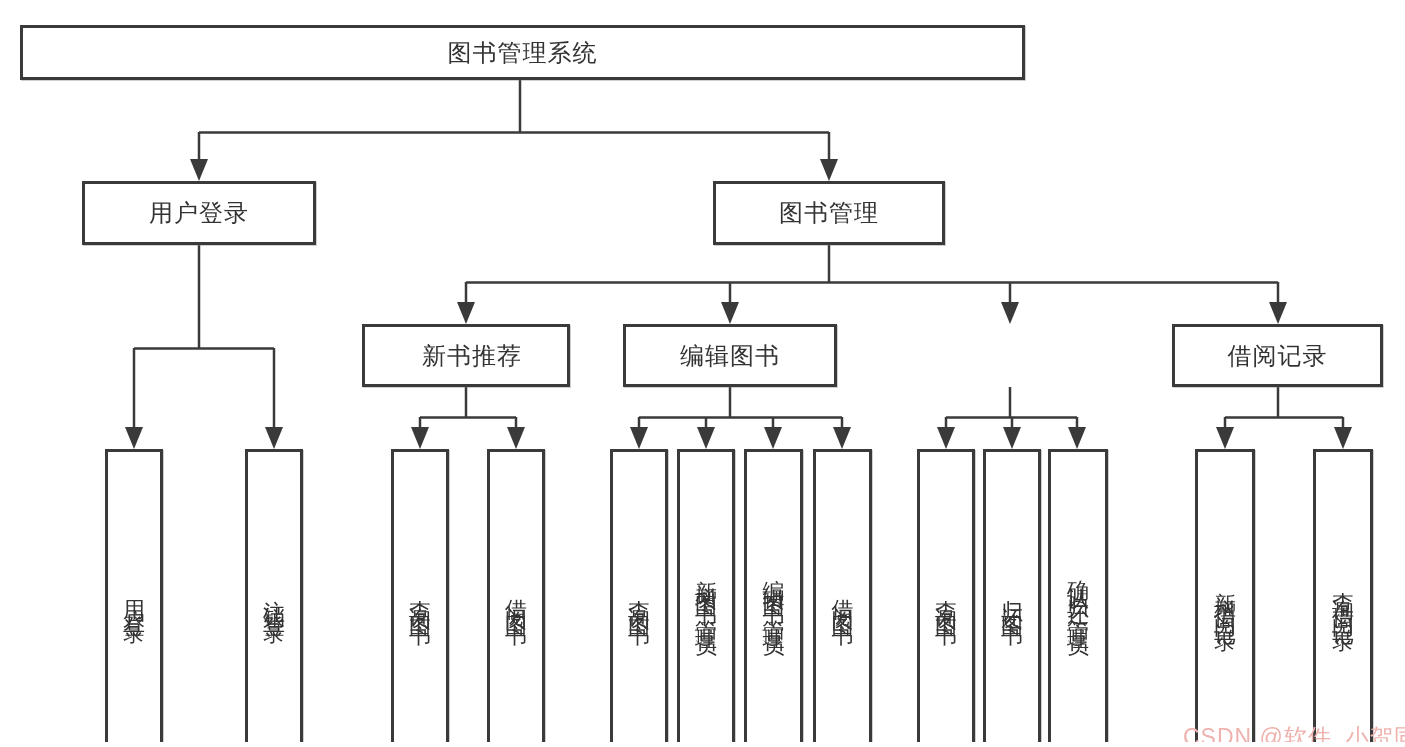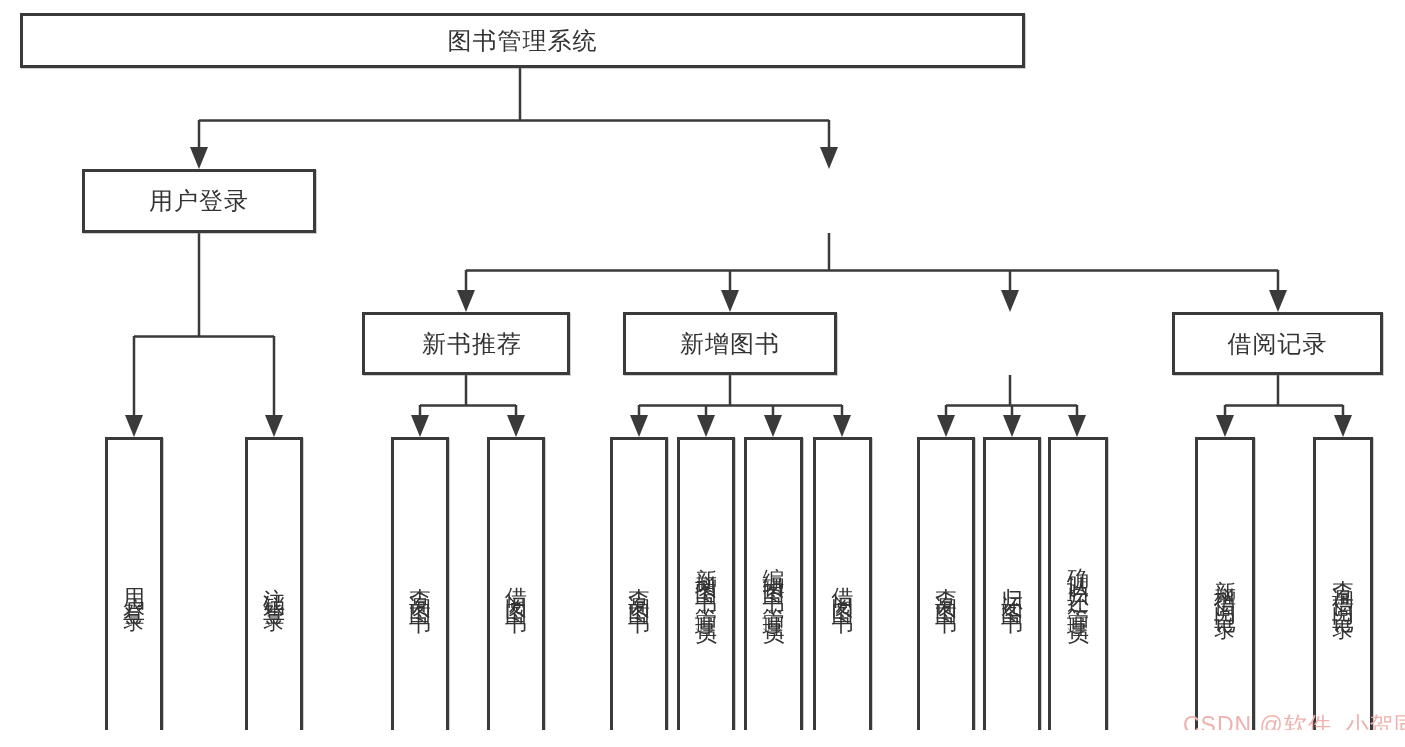--- a/index.html
+++ b/index.html
@@ -3,20 +3,21 @@
 <meta charset="utf-8">
 <style>
   html, body { margin: 0; padding: 0; background: #ffffff; }
   #canvas {
     position: relative;
     width: 1405px;
     height: 730px;
     background: #ffffff;
     font-family: "Liberation Sans", "DejaVu Sans", sans-serif;
     overflow: hidden;
+    margin-top: 12px;
   }
   #connectors {
     position: absolute;
     left: 0; top: 0;
     width: 1405px; height: 747px;
   }
   .node {
     position: absolute;
     box-sizing: border-box;
     border: 3px solid #3a3a3a;
@@ -129,23 +130,24 @@
       <path class="edge" d="M1225,405 V417"></path>
       <path class="edge" d="M1343,405 V417"></path>
       <polygon class="arrowhead" points="1216,415 1234,415 1225,437"></polygon>
       <polygon class="arrowhead" points="1334,415 1352,415 1343,437"></polygon>
     </g>
   </svg>
 
   <div class="node h" style="left:20px; top:13px; width:1005px; height:55px;">图书管理系统</div>
 
   <div class="node h" style="left:82px; top:169px; width:234px; height:64px;">用户登录</div>
+  <div class="node h" style="left:713px; top:169px; width:232px; height:64px;">图书管理</div>
 
   <div class="node h" style="left:362px; top:312px; width:208px; height:63px;padding-left:12px;">新书推荐</div>
-  <div class="node h" style="left:623px; top:312px; width:214px; height:63px;">新增图书</div>
+  <div class="node h" style="left:623px; top:312px; width:214px; height:63px;">编辑图书</div>
   <div class="node h" style="left:1172px; top:312px; width:211px; height:63px;">借阅记录</div>
 
   <div class="node v" style="left:105px; top:437px; width:58px; height:298px;">用户登录</div>
   <div class="node v" style="left:245px; top:437px; width:58px; height:298px;">注销登录</div>
 
   <div class="node v" style="left:391px; top:437px; width:58px; height:298px;">查询图书</div>
   <div class="node v" style="left:487px; top:437px; width:58px; height:298px;">借阅图书</div>
 
   <div class="node v" style="left:610px; top:437px; width:58px; height:298px;">查询图书</div>
   <div class="node v" style="left:677px; top:437px; width:58px; height:298px;">新增图书（管理员）</div>

